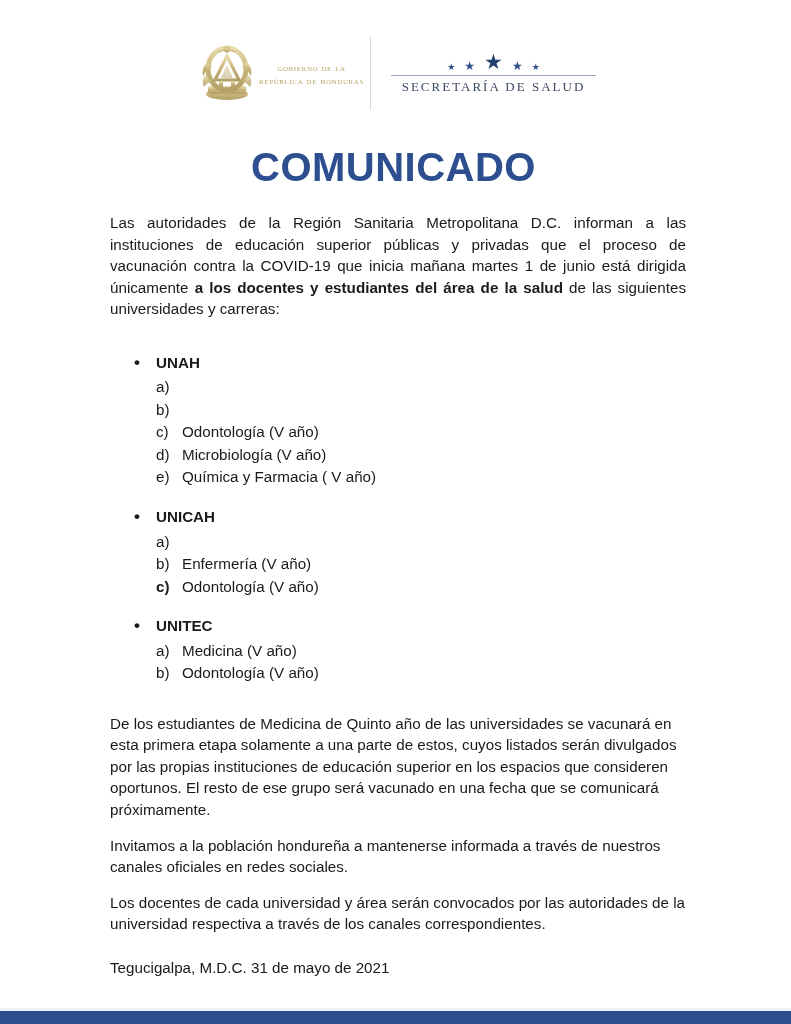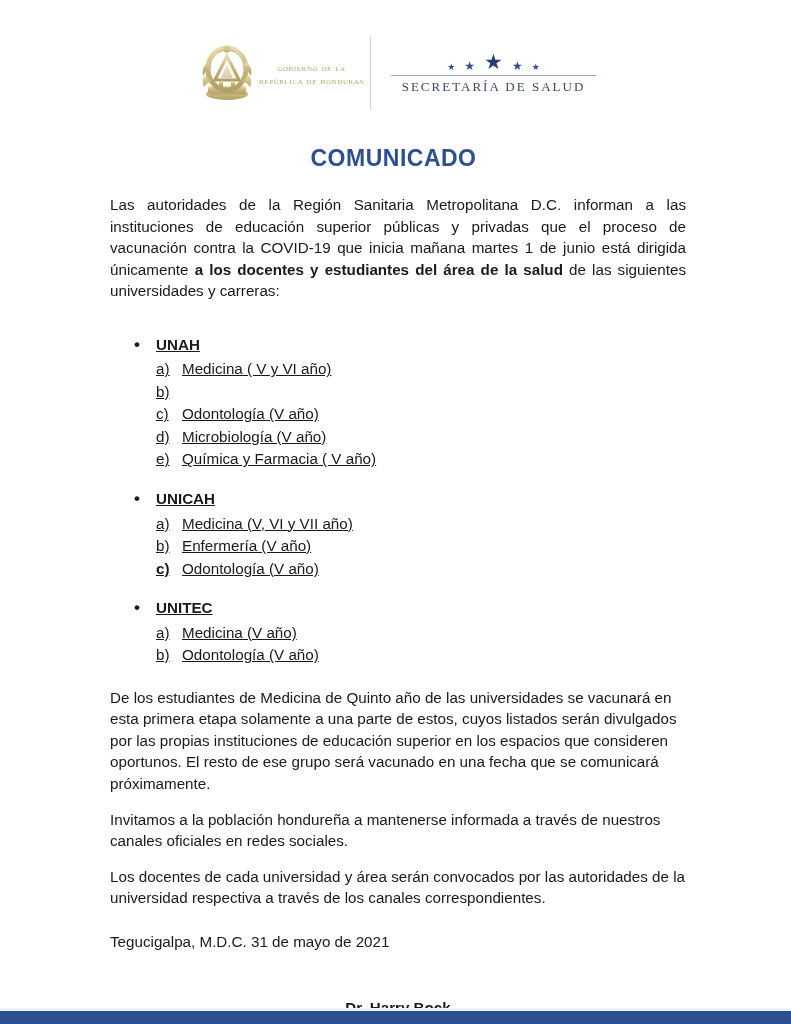--- a/index.html
+++ b/index.html
@@ -83,45 +83,45 @@
     font-family: Liberation Serif, serif;
     font-size: 13px;
     letter-spacing: 2.0px;
     color: #3c4a63;
     white-space: nowrap;
   }
 
   
   .doc-title {
     text-align: center;
-    font-size: 23px;
+    font-size: 40px;
     font-weight: bold;
     color: #2d4f8f;
     letter-spacing: 0.5px;
     margin: 33px 4px 22px 0;
   }
 
   
   .page-body {
     padding: 0 105px 0 110px;
     font-size: 15.2px;
     line-height: 1.42;
   }
   p.para {
     margin: 0 0 14px 0;
   }
   p.justify { text-align: justify; text-justify: inter-word; }
   p.left { text-align: left; }
   .b { font-weight: bold; }
 
   
-  .uni-block { margin: 0 0 0 0; text-decoration: underline; }
+  .uni-block { margin: 0 0 0 0; }
   .uni-list { margin: 0; padding: 0; list-style: none; }
   .uni-item { margin-bottom: 17px; }
-  .uni-item:last-child { margin-bottom: 0; }
+  .uni-item:last-child { margin-bottom: 8px; }
   .uni-name {
     position: relative;
     font-weight: bold;
     font-size: 15.2px;
     padding-left: 46px;
     margin-bottom: 3px;
   }
   .uni-name::before {
     content: "\2022";
     position: absolute;
@@ -249,21 +249,20 @@
   <div class="lists-gap-top"></div>
 
   <div class="uni-block">
     <ul class="uni-list">
 
       <li class="uni-item">
         <div class="uni-name">UNAH</div>
         <ul class="career-list">
           <li class="career-row">
             <span class="career-marker">a)</span>
-            <span class="career-text">Medicina ( V y VI año)</span>
           </li>
           <li class="career-row">
             <span class="career-marker">b)</span>
           </li>
           <li class="career-row">
             <span class="career-marker">c)</span>
             <span class="career-text">Odontología (V año)</span>
           </li>
           <li class="career-row">
             <span class="career-marker">d)</span>
@@ -274,21 +273,20 @@
             <span class="career-text">Química y Farmacia ( V año)</span>
           </li>
         </ul>
       </li>
 
       <li class="uni-item">
         <div class="uni-name">UNICAH</div>
         <ul class="career-list">
           <li class="career-row">
             <span class="career-marker">a)</span>
-            <span class="career-text">Medicina (V, VI y VII año)</span>
           </li>
           <li class="career-row">
             <span class="career-marker">b)</span>
             <span class="career-text">Enfermería (V año)</span>
           </li>
           <li class="career-row">
             <span class="career-marker bold">c)</span>
             <span class="career-text">Odontología (V año)</span>
           </li>
         </ul>

